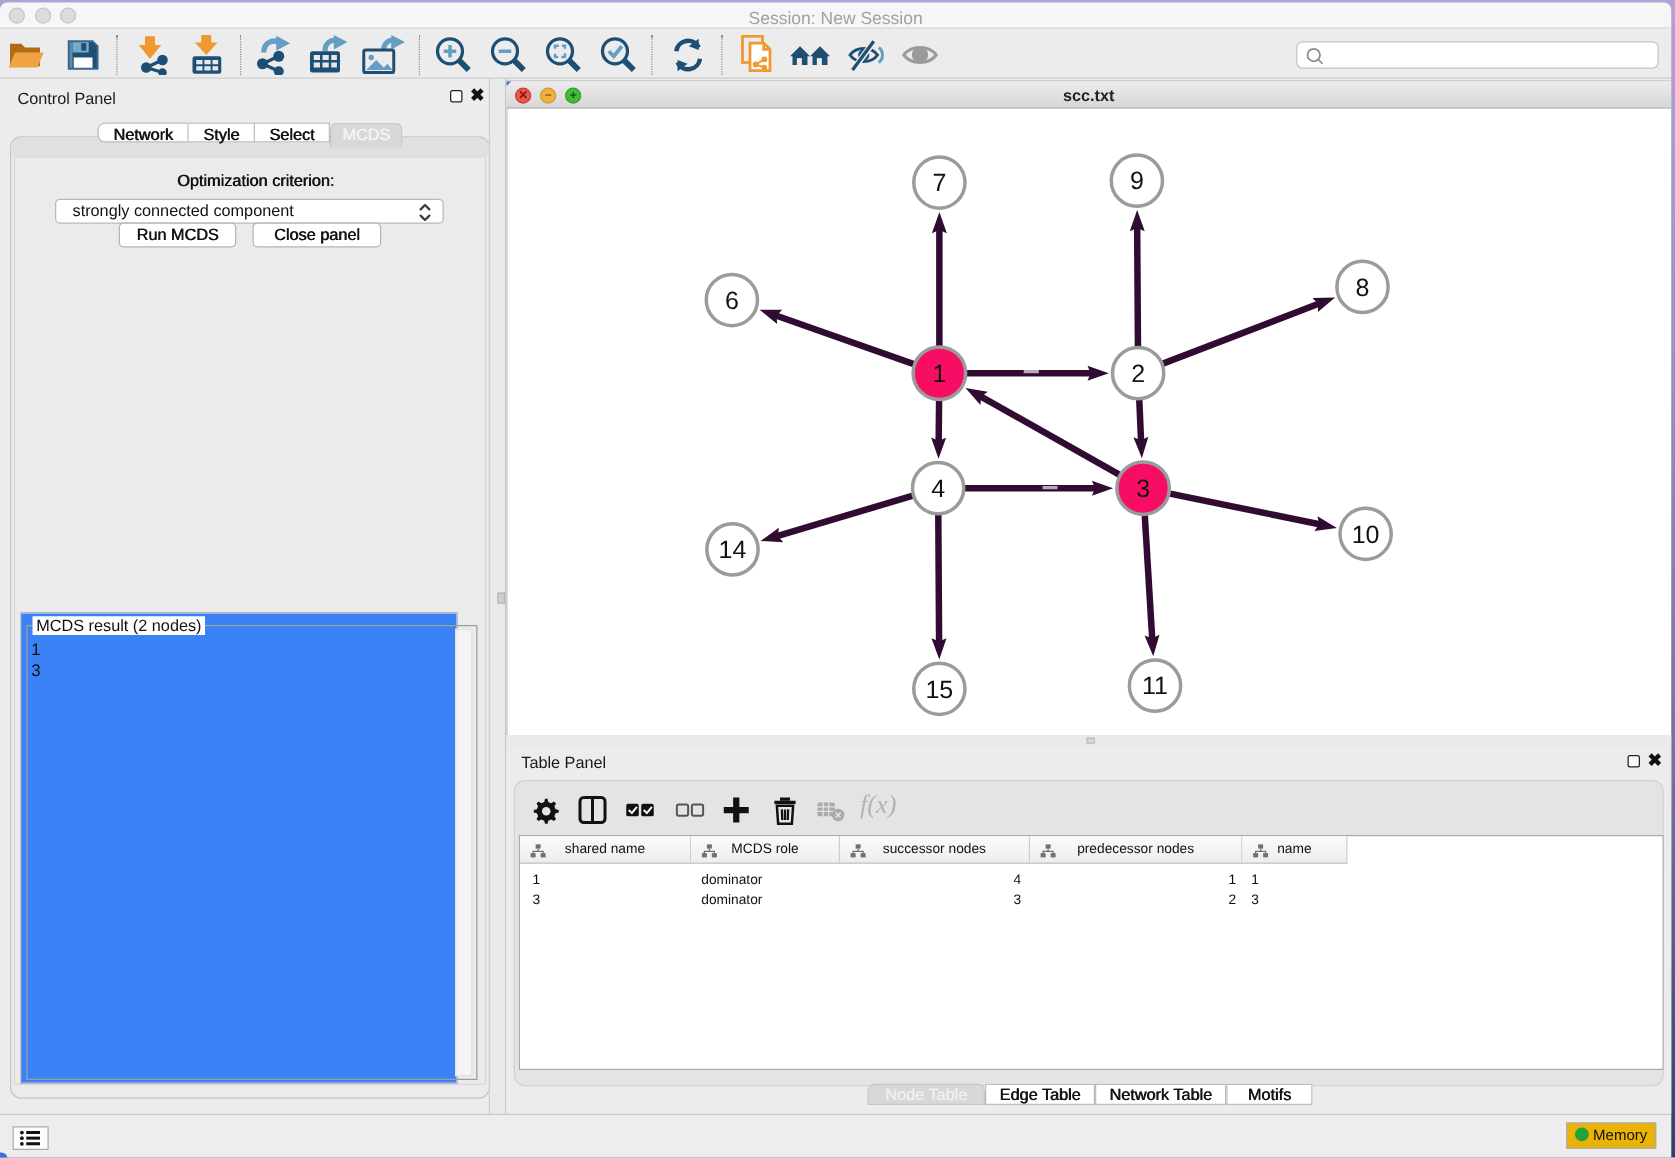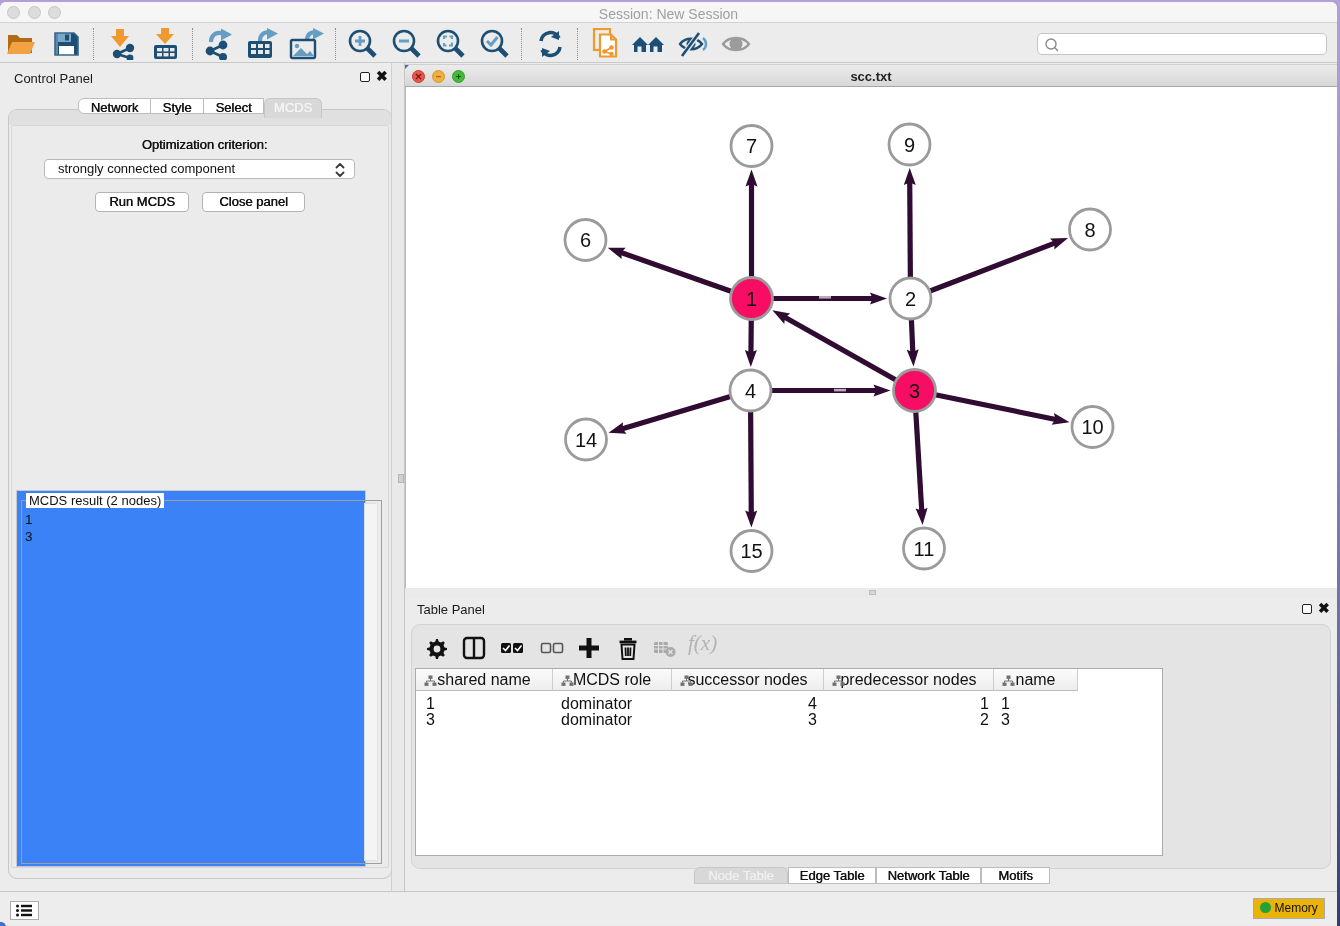--- a/index.html
+++ b/index.html
@@ -31,21 +31,21 @@
   border-radius:8px 8px 0 0; }
 #cp-inner { position:absolute; left:2px; top:15px; width:378px; height:743px; background:#ebebeb;
   border:1px solid #d8d8d8; border-radius:2px; }
 .tab { position:absolute; top:35px; height:16px; background:#fff; border:1px solid #bdbdbd;
   font-size:13px; color:#111; text-shadow:0.5px 0 0 #222; text-align:center; line-height:17px; z-index:5; }
 .tabsel { background:#d8d8d8; color:#f5f5f5; border:1px solid #c6c6c6; border-radius:6px 6px 0 0;
   border-bottom:none; height:20px; text-shadow:0.5px 0 0 #f0f0f0; }
 #optlabel { position:absolute; left:9px; top:74px; width:100%; text-align:center; font-size:13px; color:#111; text-shadow:0.5px 0 0 #222; }
 #combo { position:absolute; left:44px; top:96px; width:311px; height:20px; background:#fff;
   border:1px solid #b9b9b9; border-radius:4px; font-size:13px; color:#111; line-height:18px; padding-left:13px; }
-.btn { position:absolute; top:129px; height:20px; background:#fff; border:1px solid #b4b4b4;
+.btn { position:absolute; top:115px; height:20px; background:#fff; border:1px solid #b4b4b4;
   border-radius:4px; font-size:13px; color:#111; text-shadow:0.5px 0 0 #222; text-align:center; line-height:18px; }
 #resultwrap { position:absolute; left:16px; top:427px; width:350px; height:377px; background:#3b82f6;
   border:1px solid #c8c8c8; }
 #fieldset { position:absolute; left:4px; top:9px; width:361px; height:364px; border:1px solid #9e9e9e; }
 #legend { position:absolute; left:4px; top:-8px; background:#fff; padding:0 3px; font-size:13px; color:#111; }
 #fstext { position:absolute; left:3px; top:10px; font-size:13.5px; color:#111; line-height:17px; }
 #fs-sb { position:absolute; right:3px; top:2px; width:14px; height:358px; background:#f4f4f4; border:1px solid #e0e0e0; }
 
 #vsplit { position:absolute; left:391px; top:61px; width:14px; height:828px; background:#e9e9e9;
   border-left:1px solid #d0d0d0; border-right:1px solid #c6c6c6; }
@@ -61,22 +61,22 @@
 #canvas { position:absolute; left:0; top:23px; width:932px; height:501px; background:#fff;
   border-left:1px solid #b8b8b8; }
 
 #hsplit { position:absolute; left:405px; top:586px; width:933px; height:10px; background:#eaeaea; }
 #hsplit-h { position:absolute; left:464px; top:2px; width:7px; height:5px; background:#d6d6d6; border:1px solid #bdbdbd; }
 
 #tpanel { position:absolute; left:405px; top:596px; width:933px; height:293px; background:#ececec; }
 #tp-title { position:absolute; left:12px; top:4px; font-size:13px; color:#1a1a1a; }
 #tp-outer { position:absolute; left:6px; top:26px; width:920px; height:245px; background:#e4e4e4;
   border:1px solid #d2d2d2; border-radius:9px; }
-#tbl { position:absolute; left:10px; top:70px; width:748px; height:188px; background:#fff;
-  border:1px solid #ababab; font-size:16px; }
+#tbl { position:absolute; left:10px; top:70px; width:916px; height:188px; background:#fff;
+  border:1px solid #ababab; font-size:11px; }
 .th { position:absolute; top:0; height:22px; background:linear-gradient(180deg,#fbfbfb,#ededed);
   border-right:1px solid #cdcdcd; border-bottom:1px solid #bdbdbd; text-align:center;
   line-height:21px; color:#111; }
 .td { position:absolute; height:16px; line-height:16px; color:#111; }
 .tabs2 { position:absolute; top:269px; }
 
 #statusbar { position:absolute; left:0; top:889px; width:100%; height:33px; background:#ededed;
   border-top:1px solid #c6c6c6; }
 #listbtn { position:absolute; left:10px; top:9px; width:29px; height:19px; background:#fdfdfd;
   border:1px solid #ababab; }

